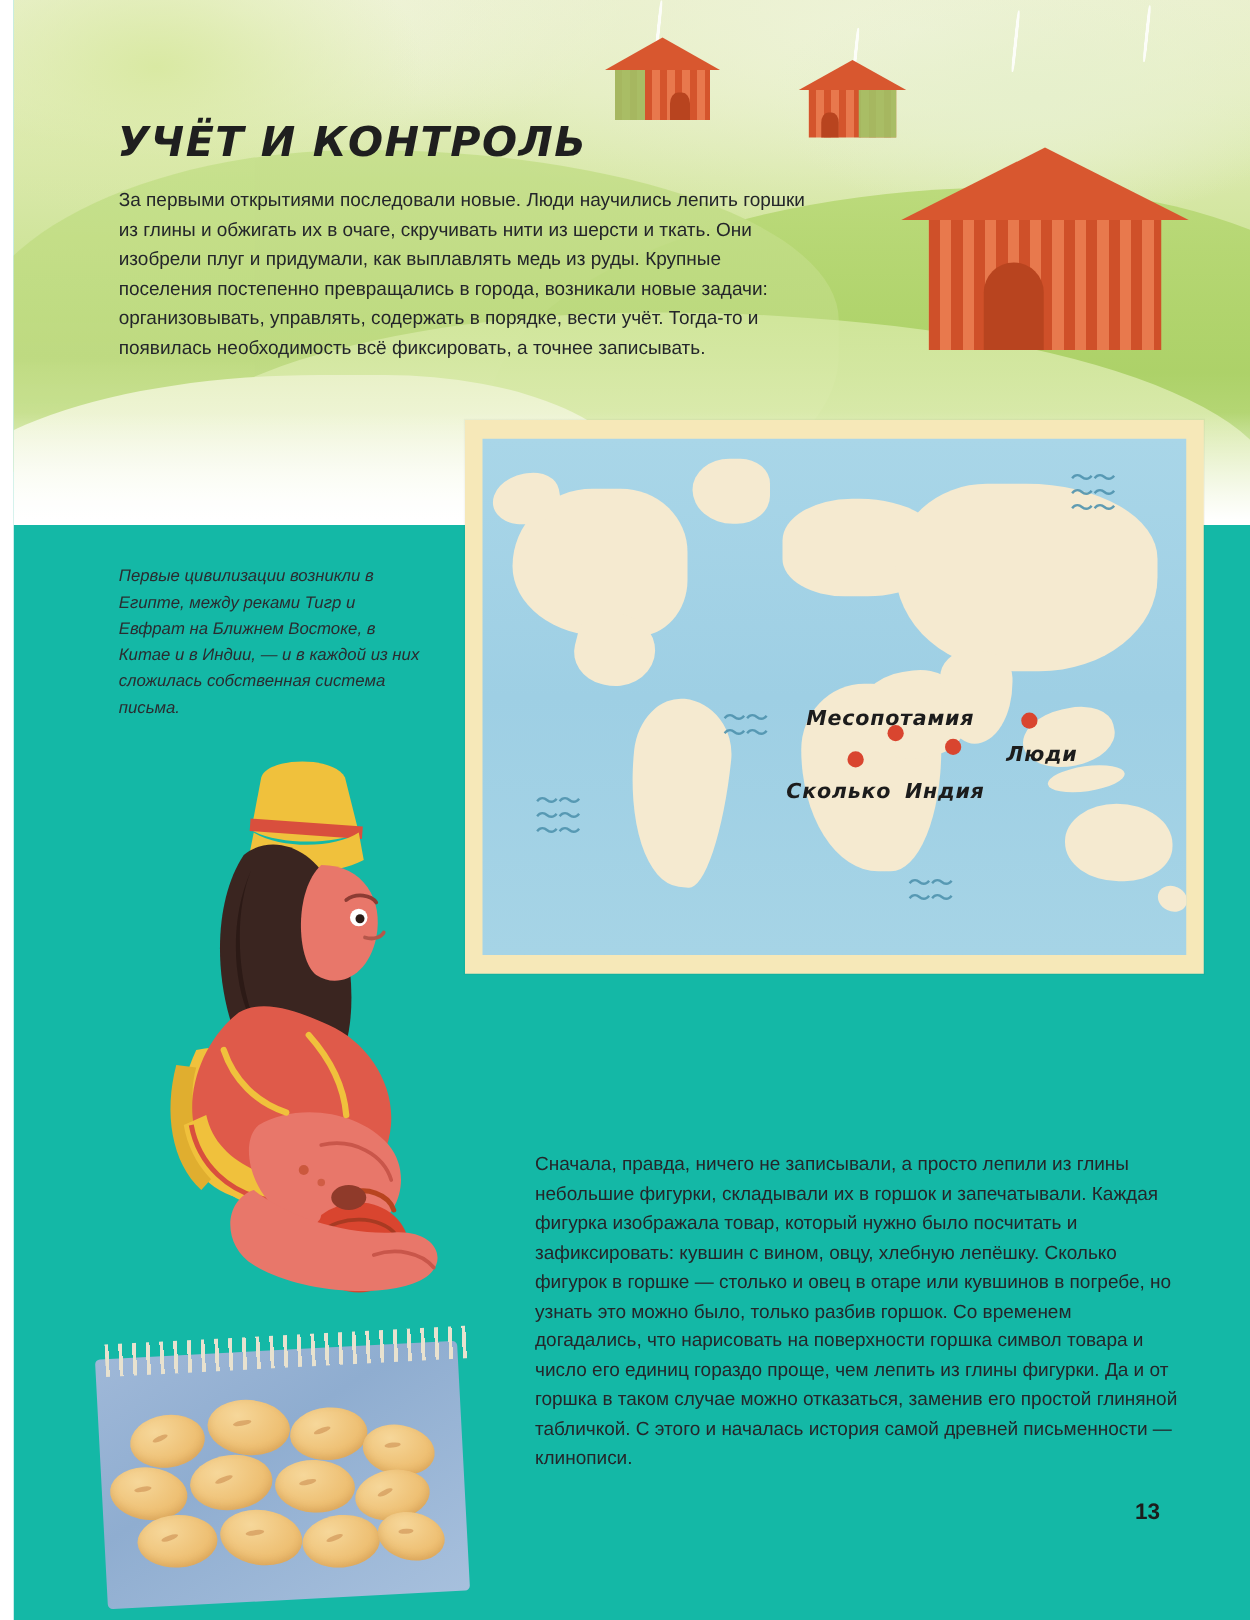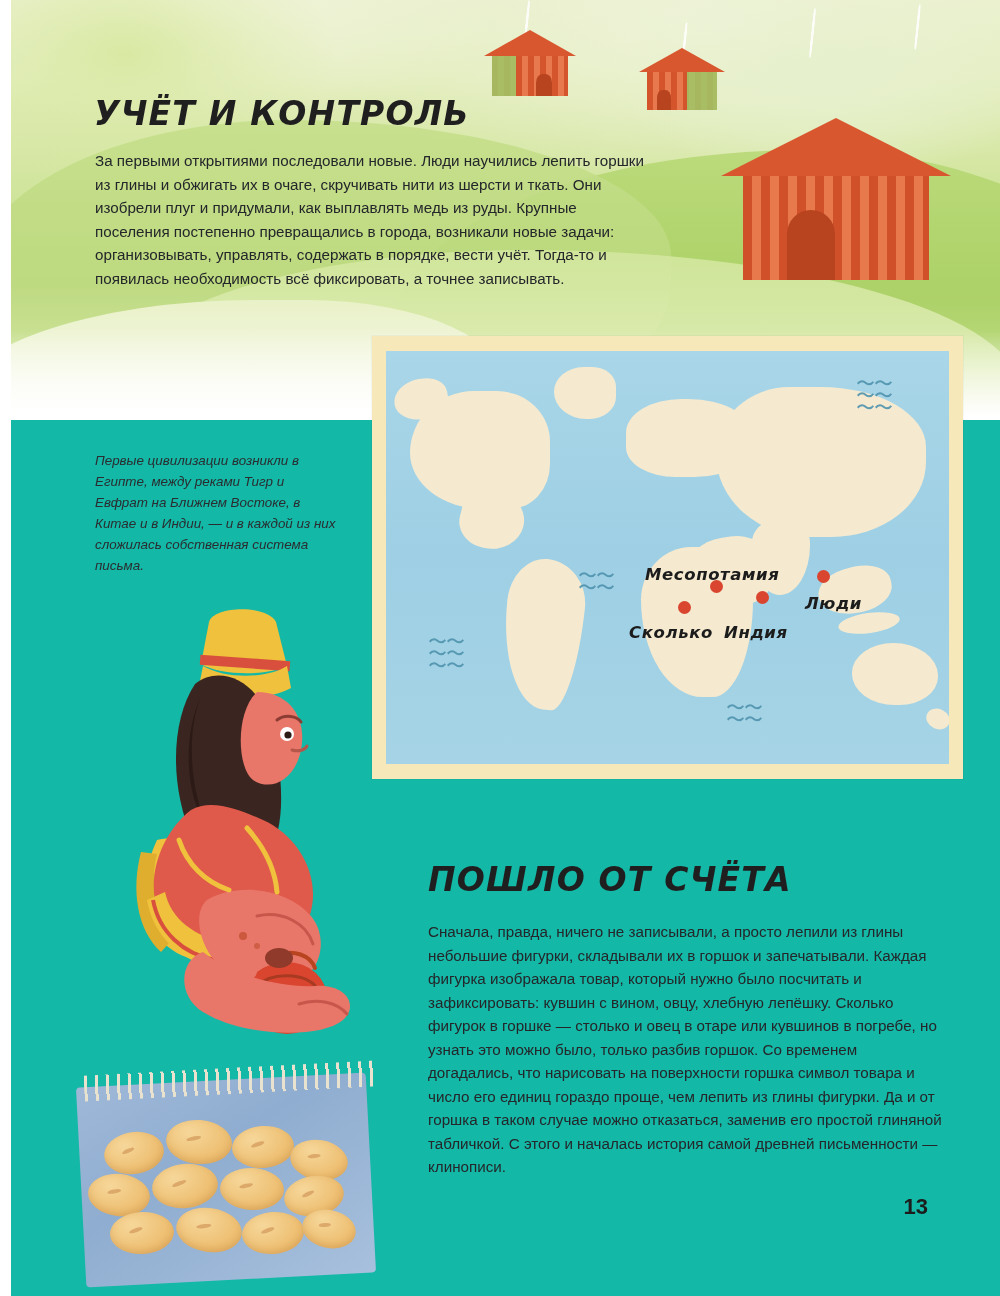--- a/index.html
+++ b/index.html
@@ -241,21 +241,21 @@
     background: rgba(190,120,60,.45);
     border-radius: 50%;
     transform: rotate(-16deg);
   }
 
   
   #page-number {
     position: absolute;
     right: 72px; bottom: 76px;
     font-family: "Liberation Sans", sans-serif;
-    font-size: 22px;
+    font-size: 18px;
     font-weight: 700;
     color: #1c1c1c;
   }
 </style>
 </head>
 <body>
 
 <div id="page">
 
   <div class="top-art">
@@ -393,18 +393,17 @@
     <div class="token" style="left:22px; top:114px; width:62px; height:42px; transform:rotate(6deg);"></div>
     <div class="token" style="left:86px; top:104px; width:66px; height:44px; transform:rotate(-6deg);"></div>
     <div class="token" style="left:154px; top:108px; width:64px; height:42px; transform:rotate(3deg);"></div>
     <div class="token" style="left:218px; top:116px; width:60px; height:40px; transform:rotate(-9deg);"></div>
     <div class="token" style="left:44px; top:152px; width:64px; height:42px; transform:rotate(-3deg);"></div>
     <div class="token" style="left:110px; top:148px; width:66px; height:44px; transform:rotate(8deg);"></div>
     <div class="token" style="left:176px; top:152px; width:62px; height:42px; transform:rotate(-5deg);"></div>
     <div class="token" style="left:236px; top:150px; width:54px; height:38px; transform:rotate(12deg);"></div>
   </div>
 
-  <h1 class="head" id="h2-title">ПОШЛО ОТ СЧЁТА</h1>
   <p class="body-text" id="section2-paragraph">Сначала, правда, ничего не записывали, а просто лепили из глины небольшие фигурки, складывали их в горшок и запечатывали. Каждая фигурка изображала товар, который нужно было посчитать и зафиксировать: кувшин с вином, овцу, хлебную лепёшку. Сколько фигурок в горшке — столько и овец в отаре или кувшинов в погребе, но узнать это можно было, только разбив горшок. Со временем догадались, что нарисовать на поверхности горшка символ товара и число его единиц гораздо проще, чем лепить из глины фигурки. Да и от горшка в таком случае можно отказаться, заменив его простой глиняной табличкой. С этого и началась история самой древней письменности — клинописи.</p>
 
   <div id="page-number">13</div>
 
 </div>
 
 </body></html>

